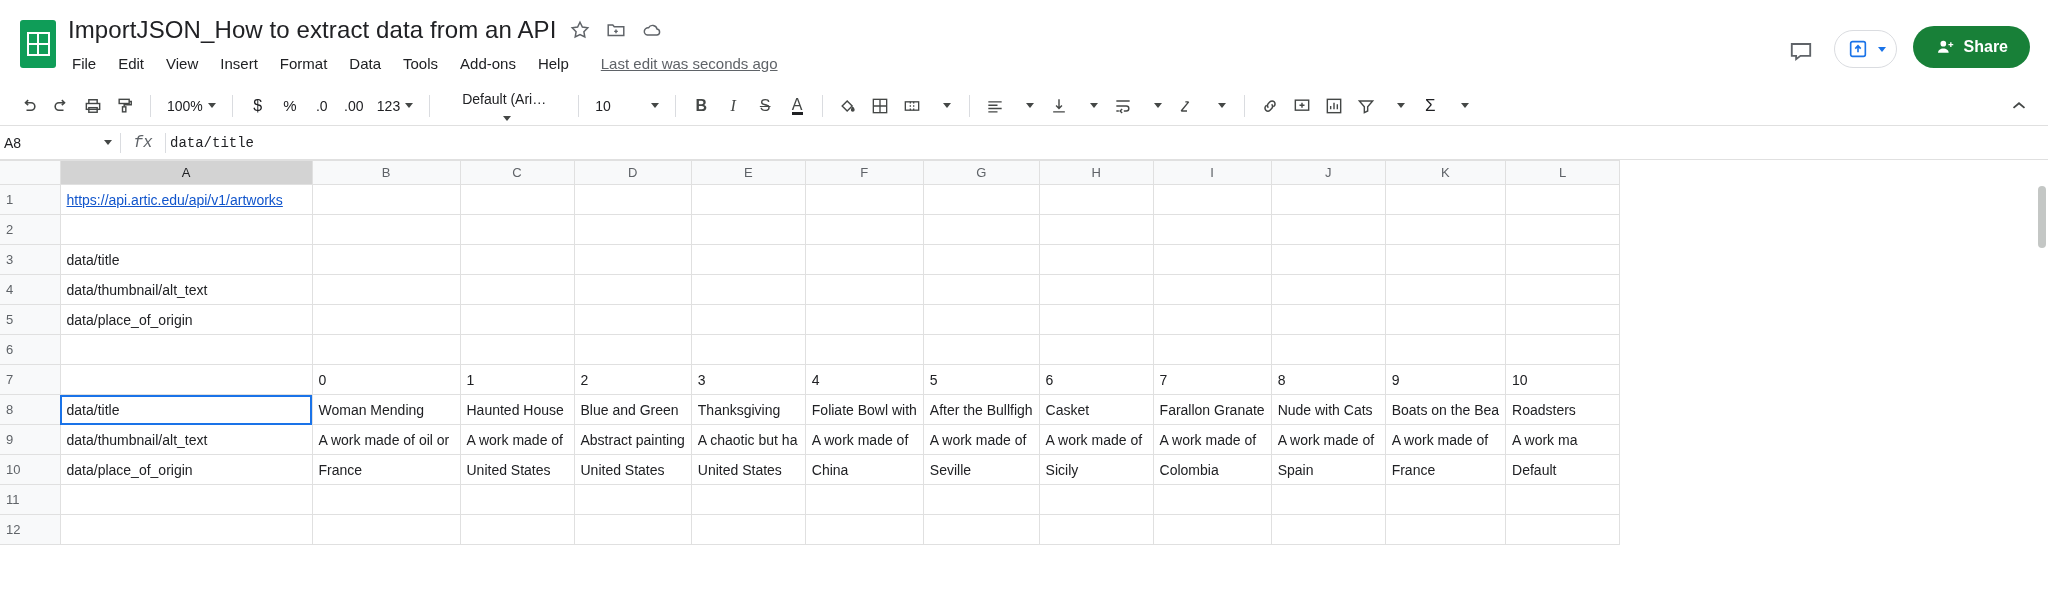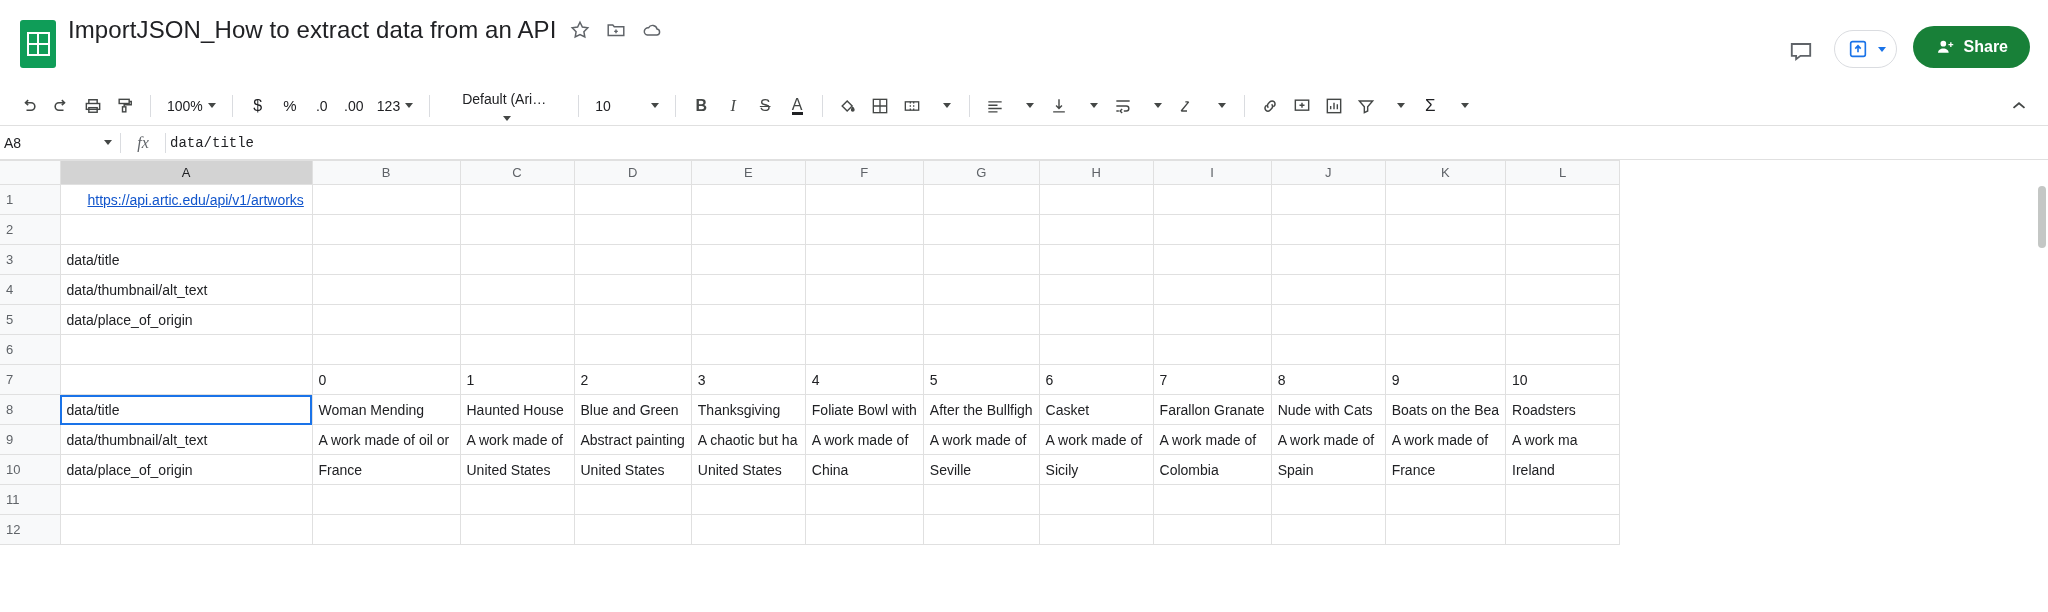--- a/index.html
+++ b/index.html
@@ -141,21 +141,21 @@
   }
   .namebox {
     width: 120px; height: 34px;
     display: flex; align-items: center; justify-content: space-between;
     padding: 0 8px 0 4px;
     font-size: 14px; color: #202124;
   }
   .fb-sep { width: 1px; height: 20px; background: #dadce0; }
   .fx {
     width: 44px; text-align: center;
-    font-style: italic; font-family: Liberation Serif, serif;
+    font-style: italic; font-family: Liberation Mono, monospace;
     color: #5f6368; font-size: 16px;
   }
   .formula-input {
     flex: 1 1 auto;
     font-family: "Liberation Mono", monospace;
     font-size: 14px; color: #202124;
     padding-left: 4px;
   }
 
   
@@ -178,21 +178,21 @@
     height: 24px; border-top: 1px solid #e0e0e0;
   }
   th.corner { width: 60px; background: #f8f9fa; }
   th.rowhead {
     width: 60px; background: #f8f9fa; color: #5f6368;
     text-align: center; font-size: 13px;
   }
   th.colA { width: 252px; }
   th.colSel { background: #d3d3d3 !important; color: #202124 !important; }
   td.cellA { width: 252px; }
-  .link-cell { color: #1155cc; text-decoration: underline; margin-left: 21px; }
+  .link-cell { color: #1155cc; text-decoration: underline; }
   td.sel {
     outline: 2px solid #1a73e8;
     outline-offset: -2px;
   }
   
   .vscroll {
     position: absolute; right: 0; top: 26px;
     width: 12px; height: 414px; background: #ffffff;
   }
   .vscroll .thumb {
@@ -225,20 +225,32 @@
             <path d="M12 11.5v4M10 13.5h4"></path>
           </svg>
         </div>
         <div class="title-icon">
           <svg width="22" height="22" viewBox="0 0 24 24" fill="none" stroke="#5f6368" stroke-width="1.6">
             <path d="M7 17.5h10.2a3.3 3.3 0 0 0 .3-6.55A5 5 0 0 0 8.2 9.6A3.95 3.95 0 0 0 7 17.5z"></path>
           </svg>
         </div>
       </div>
 
+      <div class="menu-row">
+        <div class="menu-item">File</div>
+        <div class="menu-item">Edit</div>
+        <div class="menu-item">View</div>
+        <div class="menu-item">Insert</div>
+        <div class="menu-item">Format</div>
+        <div class="menu-item">Data</div>
+        <div class="menu-item">Tools</div>
+        <div class="menu-item">Add-ons</div>
+        <div class="menu-item">Help</div>
+        <div class="last-edit">Last edit was seconds ago</div>
+      </div>
     </div>
 
     <div class="header-right">
       <div class="icon-btn">
         <svg width="26" height="26" viewBox="0 0 24 24" fill="none" stroke="#5f6368" stroke-width="1.7">
           <path d="M3.5 5.5h17v11h-9l-4 3v-3h-4z"></path>
         </svg>
       </div>
       <div class="pill-btn">
         <svg width="22" height="22" viewBox="0 0 24 24" fill="none" stroke="#1a73e8" stroke-width="1.8">
@@ -625,21 +637,21 @@
           <td>France</td>
           <td>United States</td>
           <td>United States</td>
           <td>United States</td>
           <td>China</td>
           <td>Seville</td>
           <td>Sicily</td>
           <td>Colombia</td>
           <td>Spain</td>
           <td>France</td>
-          <td>Ireland</td>
+          <td>Default</td>
         </tr>
 
         <tr>
           <th class="rowhead">11</th>
           <td class="cellA"></td>
           <td></td>
           <td></td>
           <td></td>
           <td></td>
           <td></td>

